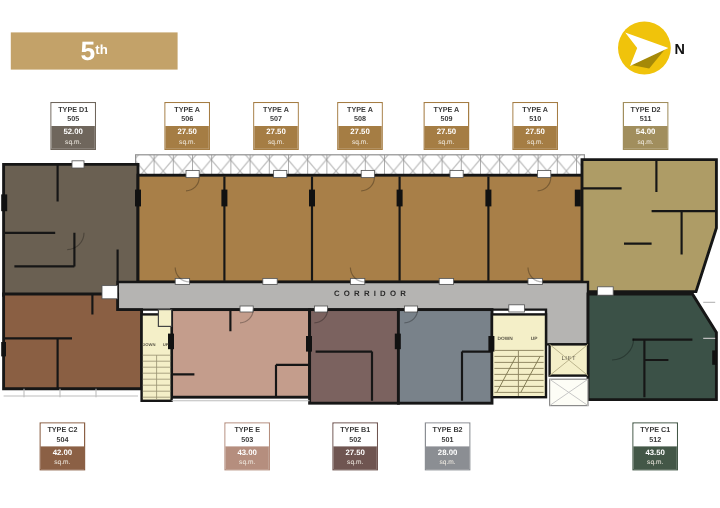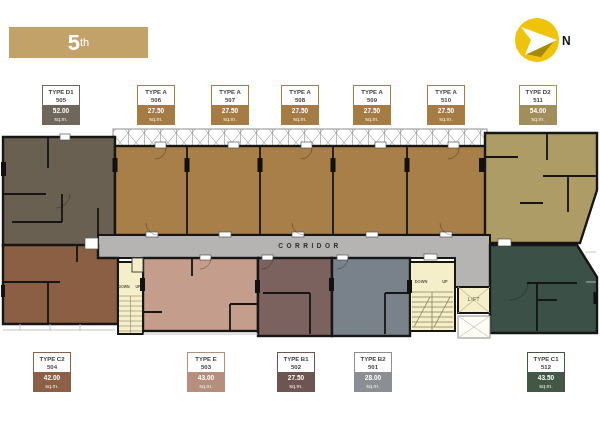--- a/index.html
+++ b/index.html
@@ -3,21 +3,21 @@
 <meta charset="utf-8">
 <style>
   html,body{margin:0;padding:0;background:#ffffff;}
   #page{position:relative;width:600px;height:423px;background:#ffffff;overflow:hidden;
         font-family:"Liberation Sans",sans-serif;}
 
   
   .banner{position:absolute;left:9px;top:27px;width:139px;height:31px;display:flex;
           align-items:center;justify-content:center;color:#ffffff;}
   .banner .num{font-size:22px;font-weight:bold;line-height:1;}
-  .banner .sup{font-size:11px;font-weight:normal;vertical-align:top;position:relative;top:-1px;}
+  .banner .sup{font-size:11px;font-weight:bold;vertical-align:top;position:relative;top:-1px;}
   .banner .rest{font-size:16px;font-weight:400;margin-left:6px;letter-spacing:.5px;}
 
   
   .compass-n{position:absolute;left:562px;top:34px;font-size:12px;font-weight:bold;color:#111;}
 
   
   .ulabel{position:absolute;width:36px;border:1px solid #666;background:#fff;text-align:center;}
   .ul-white{height:17px;padding-top:2px;background:#ffffff;}
   .ul-type{font-size:6px;font-weight:bold;color:#3a3a3a;line-height:8px;}
   .ul-no{font-size:6px;font-weight:bold;color:#3a3a3a;line-height:8px;}

